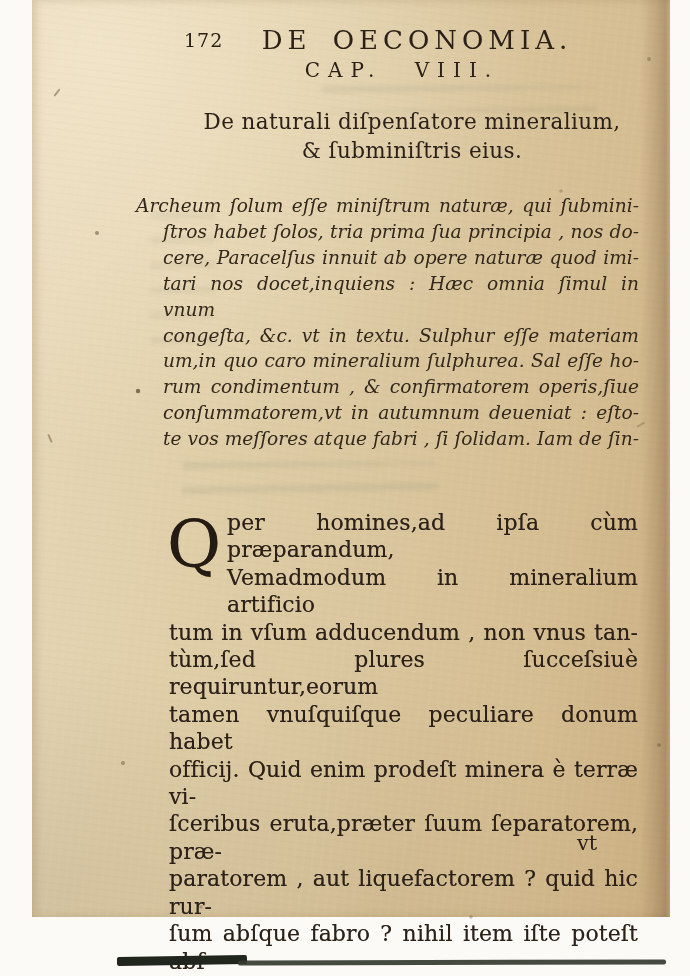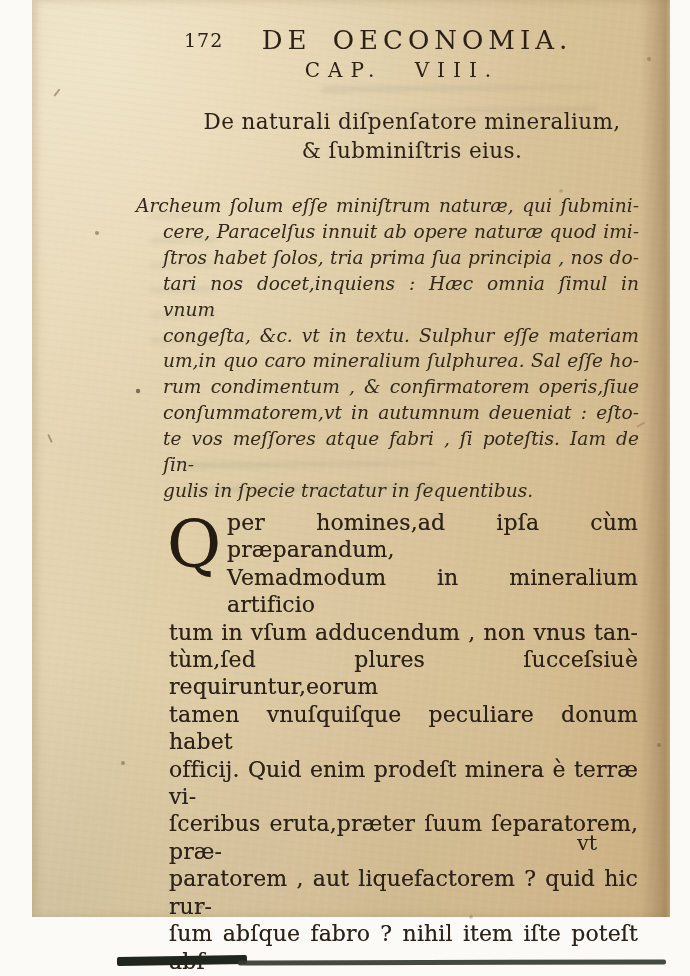--- a/index.html
+++ b/index.html
@@ -106,29 +106,28 @@
   <div class="runhead">DE OECONOMIA.</div>
   <div class="caphead">CAP. VIII.</div>
 
   <div class="heading">
     <div>De naturali diſpenſatore mineralium,</div>
     <div>&amp; ſubminiſtris eius.</div>
   </div>
 
   <div class="argument">
     <div class="ln j">Archeum ſolum eſſe miniſtrum naturæ, qui ſubmini-</div>
+    <div class="ln hang j">ſtros habet ſolos, tria prima ſua principia , nos do-</div>
     <div class="ln hang j">cere, Paracelſus innuit ab opere naturæ quod imi-</div>
-    <div class="ln hang j">ſtros habet ſolos, tria prima ſua principia , nos do-</div>
     <div class="ln hang j">tari nos docet,inquiens : Hæc omnia ſimul in vnum</div>
     <div class="ln hang j">congeſta, &amp;c. vt in textu. Sulphur eſſe materiam</div>
     <div class="ln hang j">um,in quo caro mineralium ſulphurea. Sal eſſe ho-</div>
     <div class="ln hang j">rum condimentum , &amp; confirmatorem operis,ſiue</div>
     <div class="ln hang j">conſummatorem,vt in autumnum deueniat : eſto-</div>
-    <div class="ln hang j">te vos meſſores atque fabri , ſi poteſtis. Iam de ſin-</div>
-    <div class="ln hang short">gulis in ſpecie tractatur in ſequentibus.</div>
+    <div class="ln hang j">te vos meſſores atque fabri , ſi ſolidam. Iam de ſin-</div>
   </div>
 
   <div class="bodytext">
     <span class="dropcap">Q</span>
     <div class="ln dc j">per homines,ad ipſa cùm præparandum,</div>
     <div class="ln dc j">Vemadmodum in mineralium artificio</div>
     <div class="ln j">tum in vſum adducendum , non vnus tan-</div>
     <div class="ln j">tùm,ſed plures ſucceſsiuè requiruntur,eorum</div>
     <div class="ln j">tamen vnuſquiſque peculiare donum habet</div>
     <div class="ln j">officij. Quid enim prodeſt minera è terræ vi-</div>

